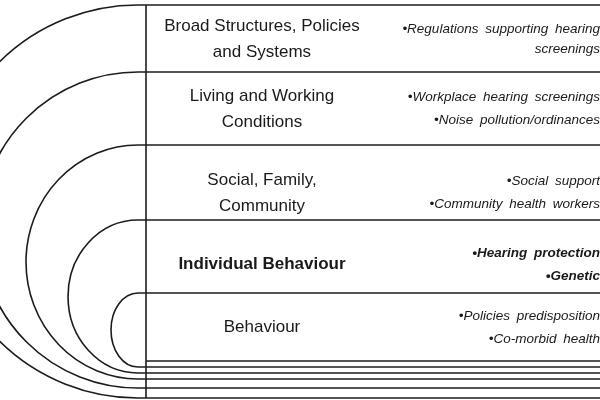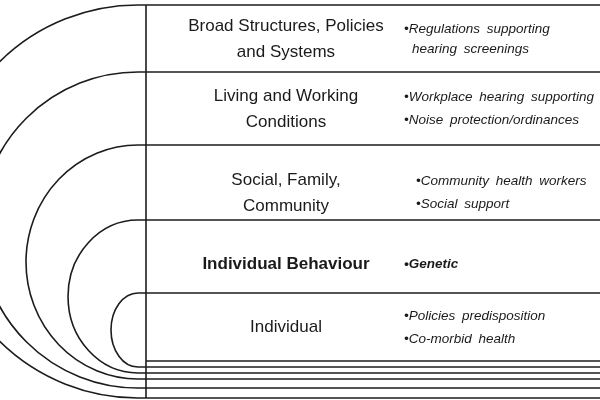--- a/index.html
+++ b/index.html
@@ -10,26 +10,26 @@
   .arcs{position:absolute;left:0;top:0;width:600px;height:400px;}
   .arcs path,.arcs line{fill:none;stroke:#1c1c1c;stroke-width:1.6;}
   .row{position:absolute;left:146px;right:0;display:flex;align-items:center;}
   .row-1{top:5px;height:67px;}
   .row-2{top:72px;height:73px;}
   .row-3{top:145px;height:95px;gap:12px;}
   .row-4{top:220px;height:88px;font-weight:bold;}
   .row-5{top:293px;height:68px;}
   .label{
     width:232px;flex:0 0 232px;text-align:center;
-    font-size:17px;line-height:1.5;white-space:pre-line;padding-left:24px;
+    font-size:17px;line-height:1.5;white-space:pre-line;
   }
   .bullets{flex:1;padding-left:2px;min-width:0;}
   .bullet{
     font-style:italic;font-size:13.5px;line-height:1.45;
-    word-spacing:3px;padding-left:8px;text-indent:-8px;margin:3px 0;
+    word-spacing:3px;padding-left:8px;text-indent:-8px;margin:3px 0;text-align:right;
   }
   .bullet::before{content:"\2022";}
 </style>
 </head>
 <body>
 
 <div class="canvas">
 
   <svg class="arcs" viewBox="0 0 600 400" aria-hidden="true">
     <path d="M600 5 L138 5 A197 196.5 0 0 0 138 398 L600 398"></path>
@@ -46,42 +46,43 @@
 and Systems</div>
     <div class="bullets">
       <div class="bullet">Regulations supporting hearing screenings</div>
     </div>
   </div>
 
   <div class="row row-2">
     <div class="label">Living and Working
 Conditions</div>
     <div class="bullets">
-      <div class="bullet">Workplace hearing supporting</div>
-      <div class="bullet">Noise protection/ordinances</div>
+      <div class="bullet">Workplace hearing screenings</div>
+      <div class="bullet">Noise pollution/ordinances</div>
     </div>
   </div>
 
   <div class="row row-3">
     <div class="label">Social, Family,
 Community</div>
     <div class="bullets">
+      <div class="bullet">Social support</div>
       <div class="bullet">Community health workers</div>
-      <div class="bullet">Social support</div>
     </div>
   </div>
 
   <div class="row row-4">
     <div class="label">Individual Behaviour</div>
     <div class="bullets">
+      <div class="bullet">Hearing protection</div>
       <div class="bullet">Genetic</div>
     </div>
   </div>
 
   <div class="row row-5">
-    <div class="label">Individual</div>
+    <div class="label">Behaviour</div>
     <div class="bullets">
       <div class="bullet">Policies predisposition</div>
       <div class="bullet">Co-morbid health</div>
     </div>
   </div>
 
 </div>
 
 </body></html>

